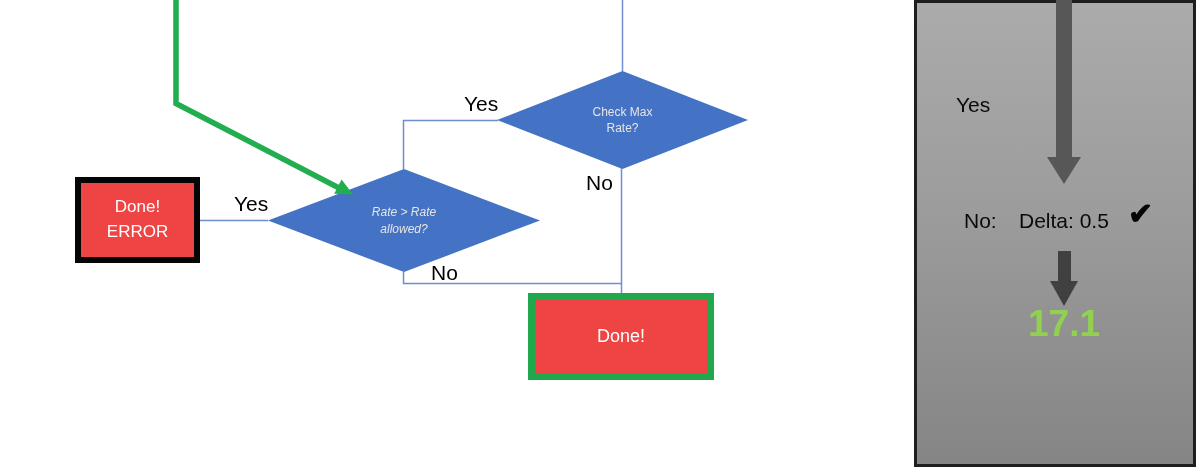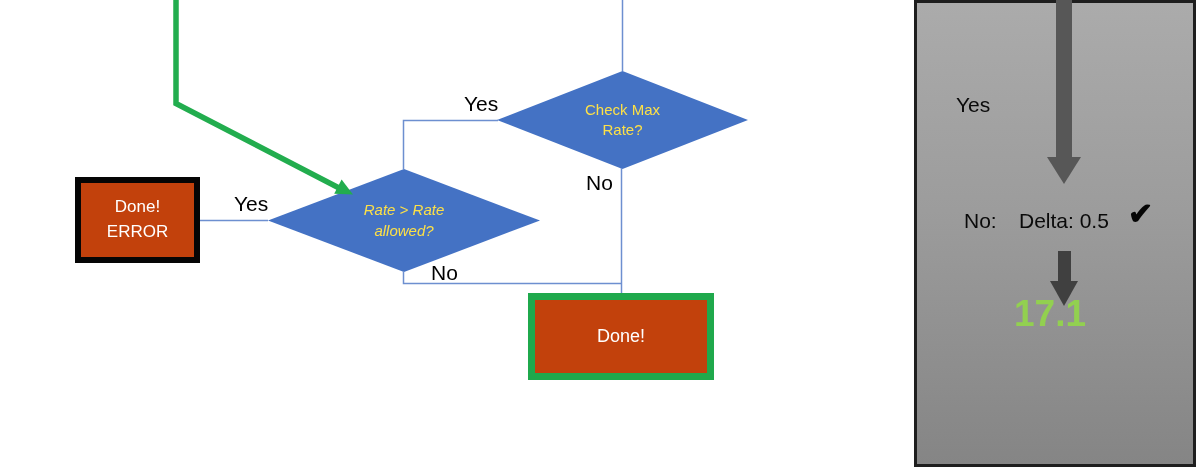--- a/index.html
+++ b/index.html
@@ -5,44 +5,44 @@
   * { margin:0; padding:0; box-sizing:border-box; }
   body { font-family:"Liberation Sans", sans-serif; background:#fff; }
   .stage { position:relative; width:1202px; height:472px; background:#ffffff; overflow:hidden; }
 
   
   .connectors { position:absolute; left:0; top:0; width:1202px; height:472px; z-index:3; pointer-events:none; }
 
   
   .diamond { position:absolute; background:#4472C4; clip-path:polygon(50% 0, 100% 50%, 50% 100%, 0 50%);
              display:flex; align-items:center; justify-content:center; z-index:2; }
-  .diamond .dlabel { color:#fde047; font-size:15px; line-height:1.35; text-align:center; }
+  .diamond .dlabel { color:#e5e5e5; font-size:12px; line-height:1.35; text-align:center; }
   .d1 { left:497px; top:71px; width:251px; height:98px; }
   .d1 .dlabel { width:88px; }
   .d2 { left:268px; top:169px; width:272px; height:103px; }
   .d2 .dlabel { width:100px;font-style:italic; }
 
   
-  .box { position:absolute; background:#c2410c; display:flex; flex-direction:column; align-items:center; justify-content:center; z-index:2; }
+  .box { position:absolute; background:#ef4444; display:flex; flex-direction:column; align-items:center; justify-content:center; z-index:2; }
   .box .blabel { color:#ffffff; font-size:17px; line-height:1.45; text-align:center; }
   .error-box { left:75px; top:177px; width:125px; height:86px; border:6px solid #050505; }
   .done-box  { left:528px; top:293px; width:186px; height:87px; border:7px solid #1FA94C; }
   .done-box .blabel { font-size:18px; }
 
   
   .branch { position:absolute; color:#000; font-size:21px; line-height:1.1; z-index:4; }
 
   
   .panel { position:absolute; left:914px; top:0; width:282px; height:467px;
            background:linear-gradient(180deg,#ABABAB 0%, #9C9C9C 45%, #858585 100%);
            border:3px solid #1E1E1E; z-index:1; }
 
   .panel-text { position:absolute; color:#0a0a0a; font-size:21px; z-index:4; }
   .check-icon { position:absolute; color:#050505; font-size:30px; font-weight:bold; z-index:4; }
-  .result-text { position:absolute; left:1014px; top:293px; width:100px; text-align:left;
+  .result-text { position:absolute; left:1014px; top:303px; width:100px; text-align:center;
                  font-size:37px; font-weight:bold; color:#92D050; z-index:4; }
 
   
   .arrow-shaft { position:absolute; z-index:3; }
   .arrow-head  { position:absolute; width:0; height:0; z-index:3; }
   .a1s { left:1056px; top:0; width:16px; height:158px; background:#575757; }
   .a1h { left:1047px; top:157px; border-left:17px solid transparent; border-right:17px solid transparent; border-top:27px solid #575757; }
   .a2s { left:1058px; top:251px; width:13px; height:31px; background:#404040; }
   .a2h { left:1050px; top:281px; border-left:14px solid transparent; border-right:14px solid transparent; border-top:25px solid #404040; }
 </style>

